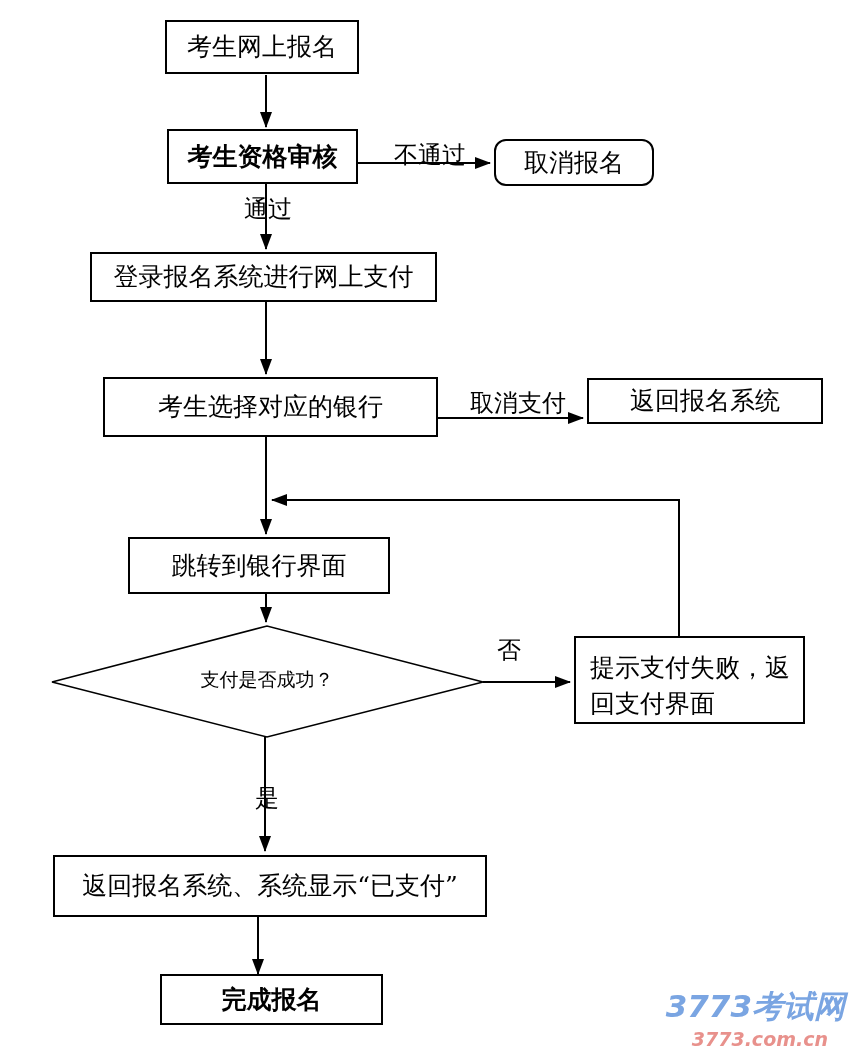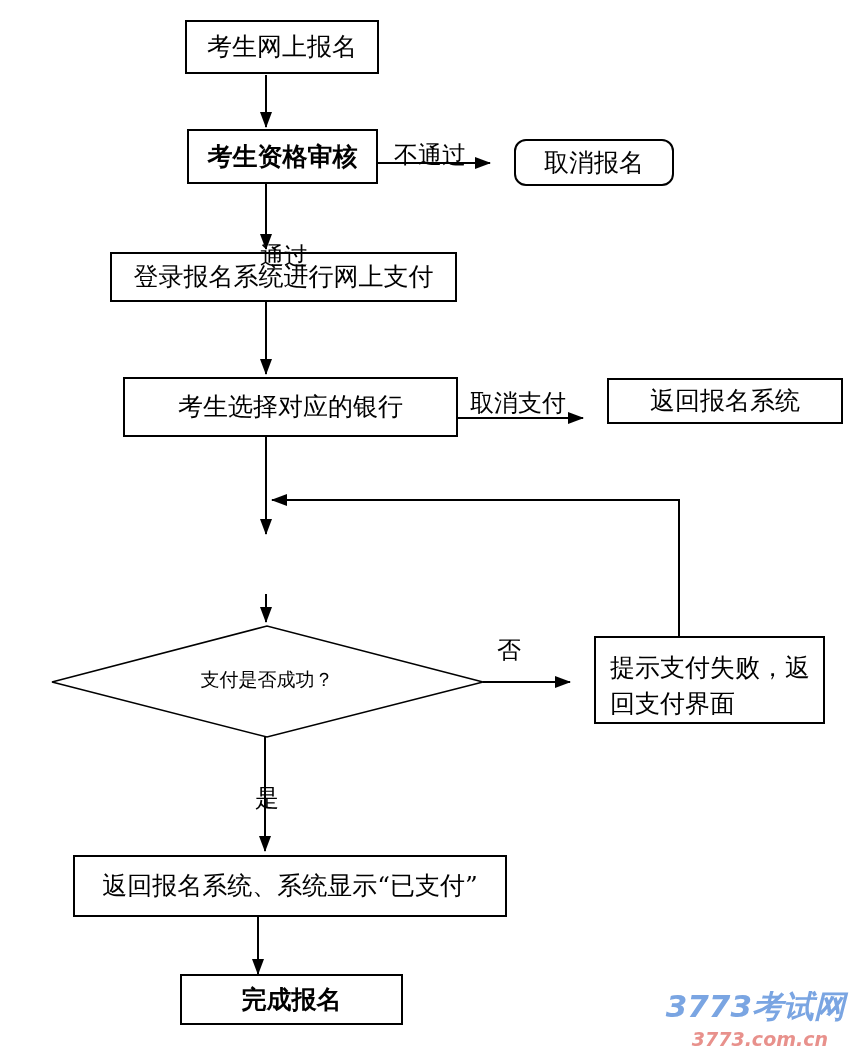--- a/index.html
+++ b/index.html
@@ -29,21 +29,20 @@
     border: 2px solid #000000;
     background: #ffffff;
     display: flex;
     align-items: center;
     justify-content: center;
     font-size: 25px;
     color: #000000;
     z-index: 2;
     text-align: center;
     line-height: 1.25;
-    margin-left: 20px;
   }
   .node.bold { font-weight: bold; }
   .node.left-text {
     justify-content: flex-start;
     text-align: left;
     padding: 12px 10px 0 14px;
     line-height: 1.45;
   }
   .diamond-label {
     position: absolute;
@@ -129,32 +128,33 @@
   <div class="node bold" style="left:167px; top:129px; width:191px; height:55px;">考生资格审核</div>
 
   <div class="node" style="left:494px; top:139px; width:160px; height:47px;border-radius:12px;">取消报名</div>
 
   <div class="node" style="left:90px; top:252px; width:347px; height:50px;">登录报名系统进行网上支付</div>
 
   <div class="node" style="left:103px; top:377px; width:335px; height:60px;">考生选择对应的银行</div>
 
   <div class="node" style="left:587px; top:378px; width:236px; height:46px;">返回报名系统</div>
 
+  <div class="node" style="left:128px; top:537px; width:262px; height:57px;">跳转到银行界面</div>
 
   <div class="diamond-label" style="left:132px; top:667px; width:270px;">支付是否成功？</div>
 
   <div class="node left-text" style="left:574px; top:636px; width:231px; height:88px;">提示支付失败，返回支付界面</div>
 
   <div class="node" style="left:53px; top:855px; width:434px; height:62px;">返回报名系统、系统显示“已支付”</div>
 
   <div class="node" style="left:160px; top:974px; width:223px; height:51px;font-weight:bold;">完成报名</div>
 
   <div class="edge-label" style="left:388px; top:142px; width:84px;">不通过</div>
 
-  <div class="edge-label" style="left:244px; top:196px; width:80px;margin-top:47px;">通过</div>
+  <div class="edge-label" style="left:228px; top:196px; width:80px;">通过</div>
 
   <div class="edge-label" style="left:464px; top:390px; width:108px;">取消支付</div>
 
   <div class="edge-label" style="left:492px; top:637px; width:34px;">否</div>
 
   <div class="edge-label" style="left:250px; top:785px; width:34px;">是</div>
 
   <div class="watermark">
     <span class="wm-name" style="color: rgb(122, 165, 226);">3773考试网</span>
     <span class="wm-url" style="color: rgb(232, 145, 140);">3773.com.cn</span>

